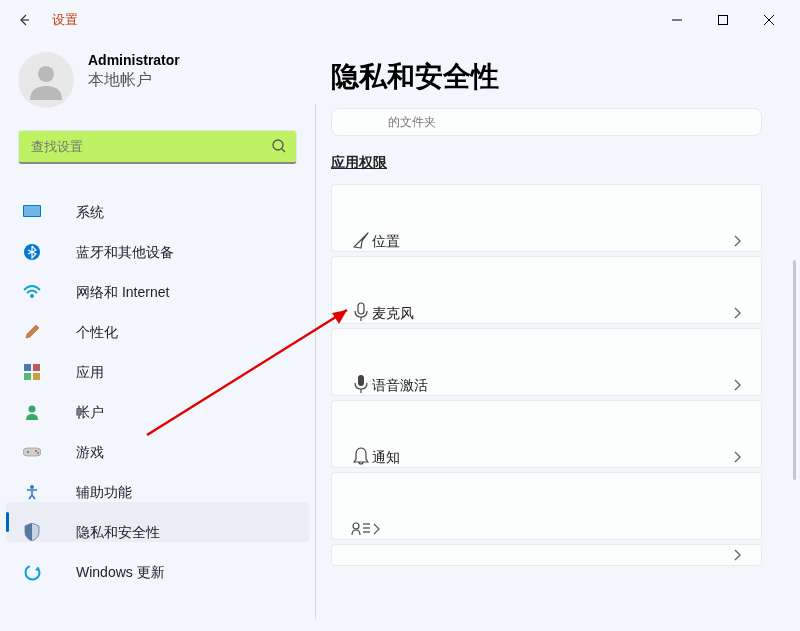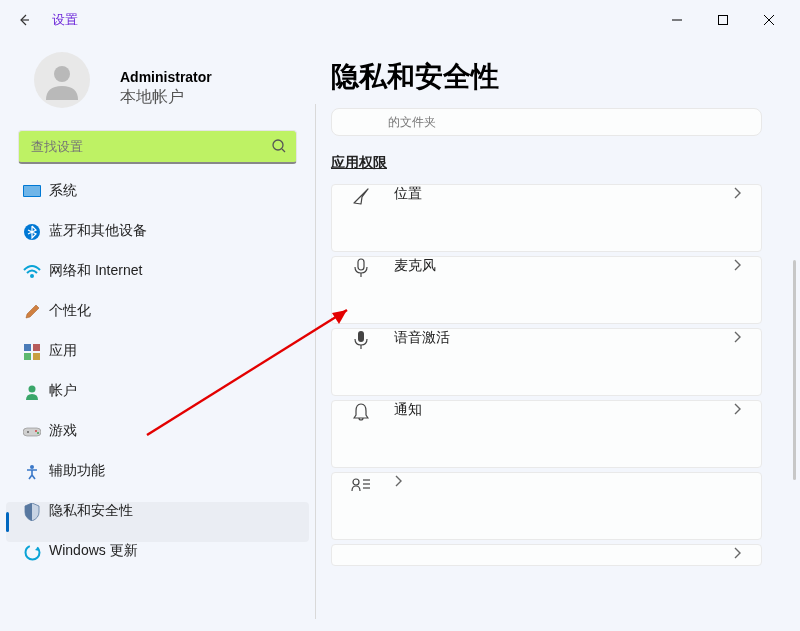--- a/index.html
+++ b/index.html
@@ -1,55 +1,55 @@
 <!DOCTYPE html>
 <html><head>
   <meta charset="utf-8">
   <style>
     * { box-sizing: border-box; margin: 0; padding: 0; font-family: "Microsoft YaHei", "Segoe UI", sans-serif; }
     body { width: 800px; height: 631px; background: #f3f6fc; overflow: hidden; position: relative; }
     
     
     .titlebar { height: 40px; display: flex; align-items: center; padding: 0 8px; }
     .back-btn { width: 32px; height: 32px; display: flex; align-items: center; justify-content: center; }
-    .title-text { margin-left: 12px; font-size: 13px; color: #6d28d9; }
+    .title-text { margin-left: 12px; font-size: 13px; color: #c2410c; }
     .win-controls { margin-left: auto; display: flex; }
     .win-btn { width: 46px; height: 32px; display: flex; align-items: center; justify-content: center; }
     
     
     .main { display: flex; height: calc(100% - 40px); }
     
     
     .sidebar { width: 315px; padding: 4px 0 0 0; overflow: hidden; }
-    .profile { display: flex; align-items: flex-end; padding: 8px 18px 22px 34px; gap: 30px; }
+    .profile { display: flex; align-items: flex-start; padding: 8px 18px 22px 18px; gap: 14px; }
     .avatar { width: 56px; height: 56px; border-radius: 50%; background: #e8e8e8; display: flex; align-items: center; justify-content: center; }
     .profile-info .name { font-size: 14px; font-weight: 600; color: #000; }
     .profile-info .type { font-size: 16px; color: #555; margin-top: 2px; }
     
     .search { margin: 0 18px 18px 18px; position: relative; }
     .search input { width: 100%; height: 34px; background: #bef264; border: 1px solid #e5e5e5; border-bottom: 2px solid #888; border-radius: 4px; padding: 0 36px 0 12px; font-size: 13px; outline: none; color: #333; }
     .search .sicon { position: absolute; right: 10px; top: 8px; color: #555; }
     
     .nav { position: relative; }
-    .nav-item { display: flex; align-items: flex-start; height: 40px; padding: 0 18px 0 22px; gap: 7px; cursor: pointer; position: relative; }
+    .nav-item { display: flex; align-items: flex-end; height: 40px; padding: 0 18px 0 22px; gap: 34px; cursor: pointer; position: relative; }
     .nav-item.active { background: #eaedf3; border-radius: 4px; margin: 0 6px; padding-left: 16px; }
     .nav-item.active::before { content: ""; position: absolute; left: 0; top: 10px; bottom: 10px; width: 3px; background: #0067c0; border-radius: 2px; }
     .nav-item .nicon { width: 20px; height: 20px; display: flex; align-items: center; justify-content: center; font-size: 16px; }
     .nav-item .nlabel { font-size: 14px; color: #222; }
     
     
     .content { flex: 1; padding: 18px 10px 0 10px; position: relative; overflow: hidden; }
     .content h1 { font-size: 28px; font-weight: 600; color: #000; margin-bottom: 12px; padding-left: 6px; }
     
     .crumb-card { background: #fcfdfd; border: 1px solid #e8e8e8; border-radius: 8px; height: 28px; margin: 6px 28px 18px 6px; display: flex; align-items: center; padding-left: 56px; font-size: 12px; color: #777; overflow: hidden; }
     
     .section-title { font-size: 14px; font-weight: 600; color: #222; margin: 0 0 12px 6px; text-decoration: underline; }
     
     .cards { display: flex; flex-direction: column; gap: 4px; padding-right: 28px; padding-left: 6px; }
-    .card { background: #fcfdfd; border: 1px solid #e9e9e9; border-radius: 4px; height: 68px; display: flex; align-items: flex-start; padding: 0 20px 0 18px; gap: 22px; cursor: pointer; }
+    .card { background: #fcfdfd; border: 1px solid #e9e9e9; border-radius: 4px; height: 68px; display: flex; align-items: flex-end; padding: 0 20px 0 18px; cursor: pointer; }
     .card .cicon { width: 22px; height: 22px; display: flex; align-items: center; justify-content: center; color: #444; }
     .card .clabel { font-size: 14px; color: #222; flex: 1; }
     .card .chev { color: #666; }
     
     
     .divider { position: absolute; left: 315px; top: 104px; bottom: 12px; width: 1px; background: #d9d9d9; }
     .scrollhint { position: absolute; right: 4px; top: 260px; width: 3px; height: 220px; background: #c7c7c7; border-radius: 2px; }
     
     
     .arrow-svg { position: absolute; left: 142px; top: 300px; pointer-events: none; z-index: 10; }

